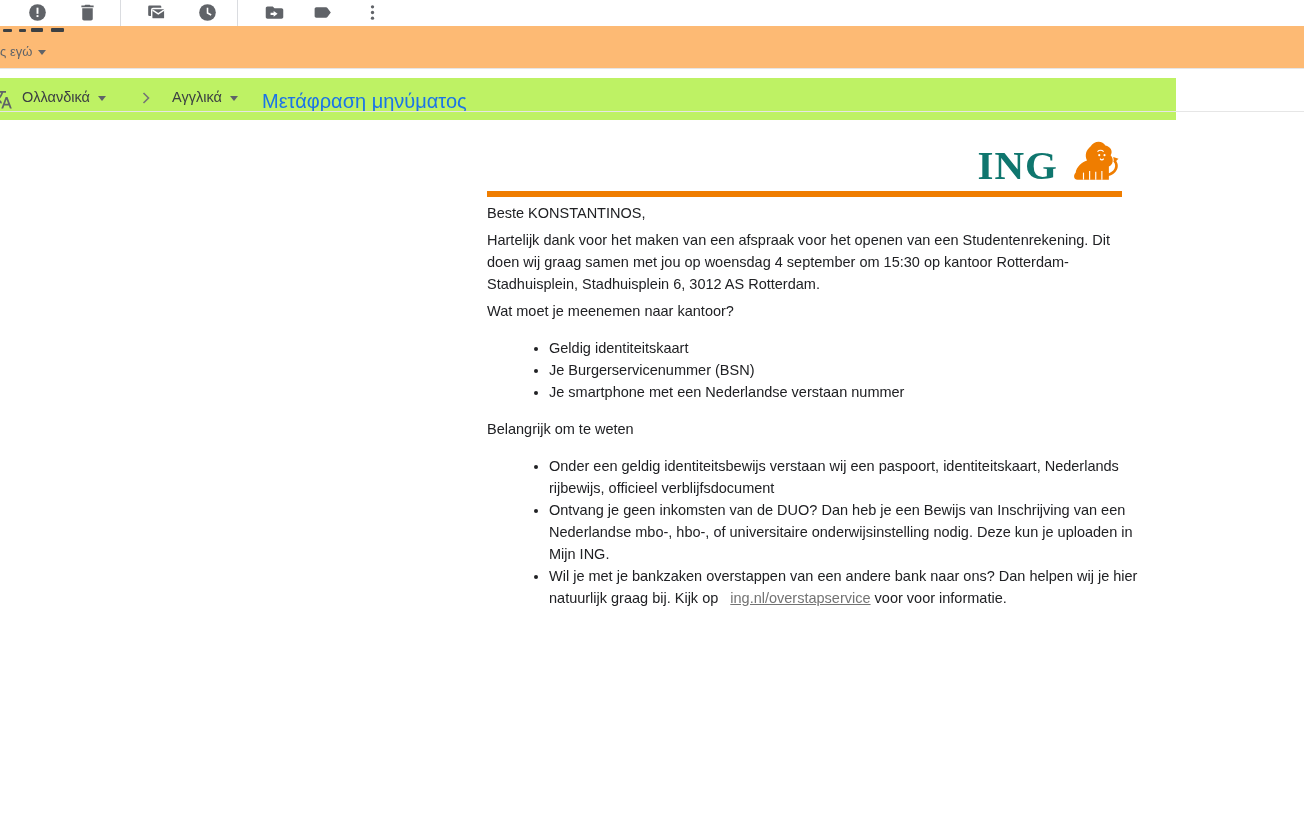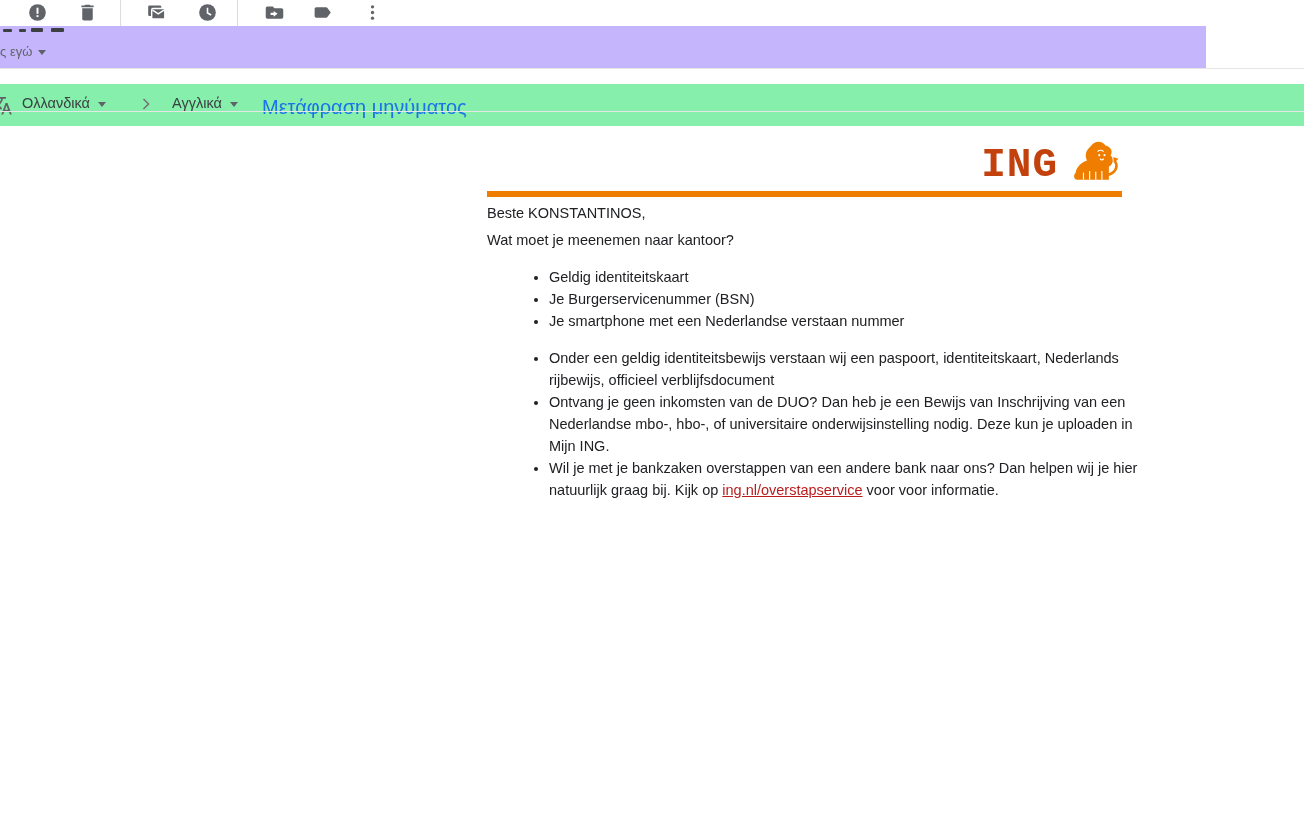--- a/index.html
+++ b/index.html
@@ -6,47 +6,47 @@
   html, body { width: 1304px; height: 814px; background: #ffffff; overflow: hidden; }
   body { font-family: "Liberation Sans", sans-serif; color: #202124; position: relative; }
 
   
   .toolbar { position: absolute; left: 0; top: 0; width: 1304px; height: 26px; background: #fff; }
   .tb-icon { position: absolute; top: 1px; width: 22px; height: 22px; border: none; background: transparent; cursor: pointer; padding: 0; color: #606368; }
   .tb-icon svg { width: 21px; height: 21px; display: block; fill: currentColor; }
   .tb-sep { position: absolute; top: 0; width: 1px; height: 26px; background: #dadce0; }
 
   
-  .sender-row { position: absolute; left: 0; top: 26px; width: 1206px; height: 42px; background: #c4b5fd; }
+  .sender-row { position: absolute; left: 0; top: 26px; width: 1304px; height: 42px; background: #fdba74; }
   .clip-frag { position: absolute; left: 0; top: -1px; height: 10px; width: 70px; overflow: hidden; }
   .clip-frag i { position: absolute; background: #3c4043; border-radius: 1px; }
   .to-me { position: absolute; left: 0px; top: 18px; font-size: 13px; color: #5f6368; cursor: pointer; background: transparent; border: none; font-family: "Liberation Sans", sans-serif; }
   .caret { display: inline-block; width: 0; height: 0; border-left: 4px solid transparent; border-right: 4px solid transparent; border-top: 5px solid #5f6368; vertical-align: middle; margin-left: 6px; }
   .rule { position: absolute; left: 0; width: 1304px; height: 1px; background: #e6e6e6; }
 
   
-  .translate-bar { position: absolute; left: 0; top: 84px; width: 1304px; height: 42px; background: #86efac; }
+  .translate-bar { position: absolute; left: 0; top: 78px; width: 1176px; height: 42px; background: #bef264; }
   .g-translate-icon { position: absolute; left: -11px; top: 9px; width: 24px; height: 24px; color: #5f6368; }
   .lang-btn { position: absolute; top: 11px; font-size: 14.5px; color: #3c4043; background: transparent; border: none; cursor: pointer; font-family: "Liberation Sans", sans-serif; }
   .lang-btn .caret { margin-left: 8px; border-top-color: #5f6368; }
   .chev { position: absolute; top: 12px; width: 16px; height: 16px; color: #757575; }
   .translate-link { position: absolute; left: 262px; top: 12px; font-size: 20px; color: #1a73e8; text-decoration: none; cursor: pointer; }
 
   
   .email-body { position: absolute; left: 487px; top: 141px; width: 652px; font-size: 14.5px; line-height: 22px; color: #202124; }
   .logo-row { width: 635px; height: 44px; display: flex; justify-content: flex-end; align-items: flex-end; }
-  .ing-word { font-family: Liberation Mono, monospace; font-weight: 700; font-size: 41px; line-height: 40px; color: #c2410c; letter-spacing: 1px; }
+  .ing-word { font-family: Liberation Serif, serif; font-weight: 700; font-size: 41px; line-height: 40px; color: #0f766e; letter-spacing: 1px; }
   .ing-lion { width: 56px; height: 48px; margin-left: 8px; margin-bottom: -2px; }
   .orange-rule { width: 635px; height: 6px; background: #ef7d00; margin-top: 6px; }
   .greeting { margin-top: 62px; }
   .email-body p { margin: 5px 0; }
   .sec-heading { font-weight: 400; margin: 14px 0; }
   .email-body ul { margin: 15px 0; padding-left: 62px; }
   .email-body li { line-height: 22px; }
-  .body-link { color: #b91c1c; text-decoration: underline; cursor: pointer; }
+  .body-link { color: #737373; text-decoration: underline; cursor: pointer; margin-left: 8px; }
 </style>
 </head>
 <body>
 
 <div class="toolbar">
   <button class="tb-icon" style="left:27px" title="">
     <svg viewBox="0 0 24 24">
         <circle cx="12" cy="12" r="9.5"></circle>
         <rect x="10.9" y="6.5" width="2.2" height="7" fill="#fff"></rect>
         <rect x="10.9" y="15" width="2.2" height="2.2" fill="#fff"></rect>
@@ -136,28 +136,30 @@
         <circle cx="38" cy="18" r="1.2" fill="#fff" stroke="none"></circle>
         <circle cx="44" cy="18" r="1.2" fill="#fff" stroke="none"></circle>
         <path d="M39 22 C40 24 42 24 43 22"></path>
       </g>
     </svg>
   </div>
   <div class="orange-rule"></div>
 
   <p class="greeting">Beste KONSTANTINOS,</p>
 
+  <p>Hartelijk dank voor het maken van een afspraak voor het openen van een Studentenrekening. Dit doen wij graag samen met jou op woensdag 4 september om 15:30 op kantoor Rotterdam-Stadhuisplein, Stadhuisplein 6, 3012 AS Rotterdam.</p>
 
   <p class="sec-heading">Wat moet je meenemen naar kantoor?</p>
   <ul>
     <li>Geldig identiteitskaart</li>
     <li>Je Burgerservicenummer (BSN)</li>
     <li>Je smartphone met een Nederlandse verstaan nummer</li>
   </ul>
 
 
+  <p class="sec-heading">Belangrijk om te weten</p>
   <ul>
     <li>Onder een geldig identiteitsbewijs verstaan wij een paspoort, identiteitskaart, Nederlands rijbewijs, officieel verblijfsdocument</li>
     <li>Ontvang je geen inkomsten van de DUO? Dan heb je een Bewijs van Inschrijving van een Nederlandse mbo-, hbo-, of universitaire onderwijsinstelling nodig. Deze kun je uploaden in Mijn ING.</li>
     <li><span>Wil je met je bankzaken overstappen van een andere bank naar ons? Dan helpen wij je hier natuurlijk graag bij. Kijk op </span><a class="body-link">ing.nl/overstapservice</a><span> voor voor informatie.</span></li>
   </ul>
 
 </div>
 
 </body></html>

